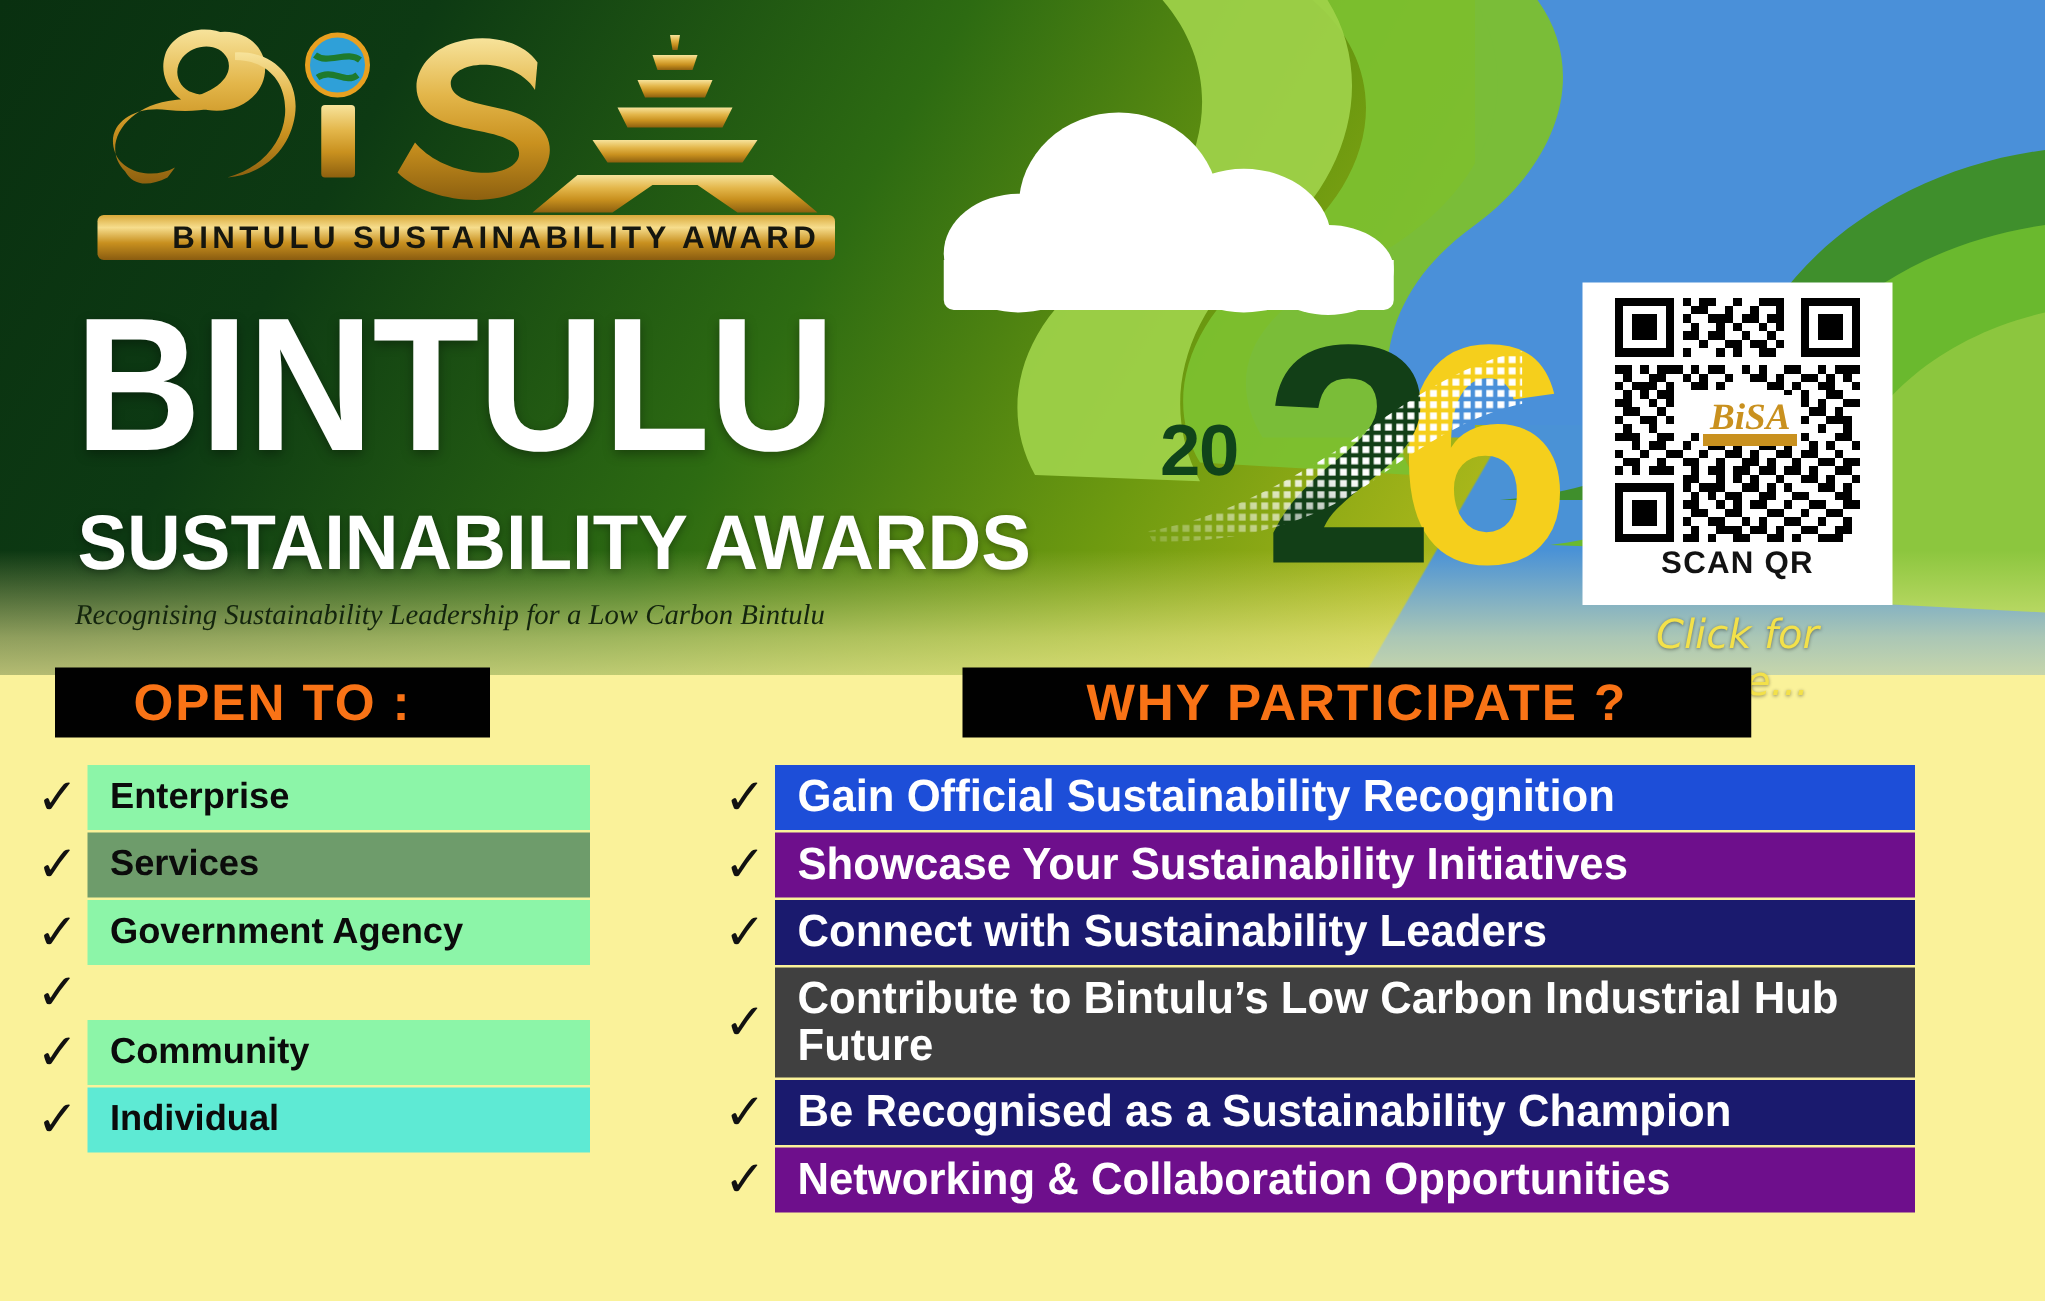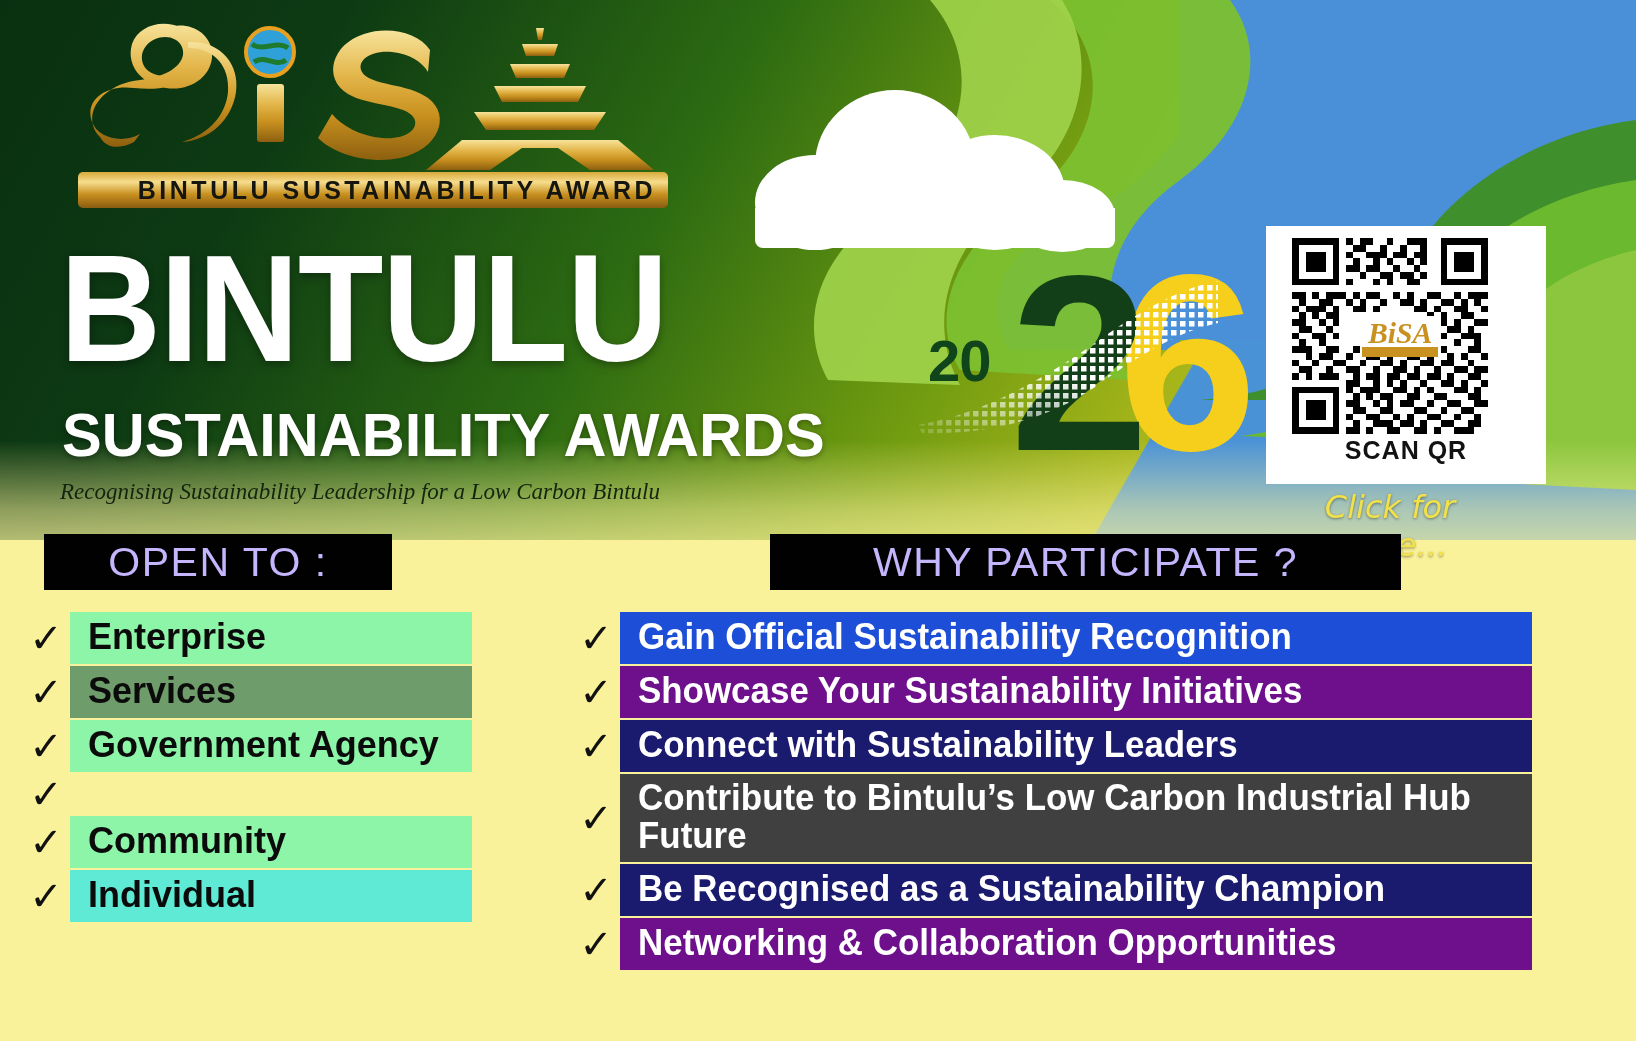--- a/index.html
+++ b/index.html
@@ -88,21 +88,21 @@
   }
   .year-6 {
     position:absolute; left:200px; top:4px;
     font-family:"Liberation Sans", sans-serif;
     font-weight:bold; font-size:250px; line-height:250px; color:#f5cf1c;
   }
   .swoosh { position:absolute; left:0px; top:40px; width:300px; height:160px; }
 
   
   .qr-card {
-    position:absolute; left:1266px; top:226px; width:280px; height:258px;
+    position:absolute; left:1266px; top:226px; width:248px; height:258px;
     background:#ffffff; padding:12px 12px 4px 12px;
   }
   .qr-img { width:224px; height:196px; display:block; }
   .qr-label {
     text-align:center; font-family:"Liberation Sans", sans-serif;
     font-weight:bold; font-size:25px; color:#121212; letter-spacing:1px;
     margin-top:2px;
   }
   .qr-click {
     position:absolute; left:1266px; top:488px; width:248px;
@@ -112,21 +112,21 @@
     text-shadow:0 1px 3px rgba(0,0,0,0.45);
   }
 
   
   .sec-head {
     position:absolute; background:#010101;
     display:flex; align-items:center; justify-content:center;
   }
   .sec-head span {
     font-family:"Liberation Sans Narrow","Liberation Sans", sans-serif;
-    font-weight:normal; color:#c4b5fd; letter-spacing:1.5px;
+    font-weight:bold; color:#f97316; letter-spacing:1.5px;
   }
   .sec-open  { left:44px;  top:534px; width:348px; height:56px; }
   .sec-open span  { font-size:41px; }
   .sec-why   { left:770px; top:534px; width:631px; height:56px; }
   .sec-why span   { font-size:41px; }
 
   
   .list { position:absolute; }
   .list-left  { left:22px;  top:612px; width:450px; }
   .list-right { left:572px; top:612px; width:960px; }
@@ -139,21 +139,21 @@
     font-family:"DejaVu Sans", sans-serif;
   }
   .bar {
     flex:1 1 auto; display:flex; align-items:center;
     padding:5px 0 7px 18px; min-height:52px;
   }
   .bar span {
     font-family:"Liberation Sans Narrow","Liberation Sans", sans-serif;
     font-weight:bold; line-height:1.05;
   }
-  .list-left .bar span  { font-size:36px; color:#0b0b0b; }
+  .list-left .bar span  { font-size:29px; color:#0b0b0b; }
   .list-right .bar span { font-size:36px; color:#ffffff; transform:scaleX(0.97); transform-origin:left center; }
   .list-right .tick { color:#111; }
 </style>
 </head>
 <body>
 
 <div class="poster">
 
   <div class="bg-sky"></div>
 

